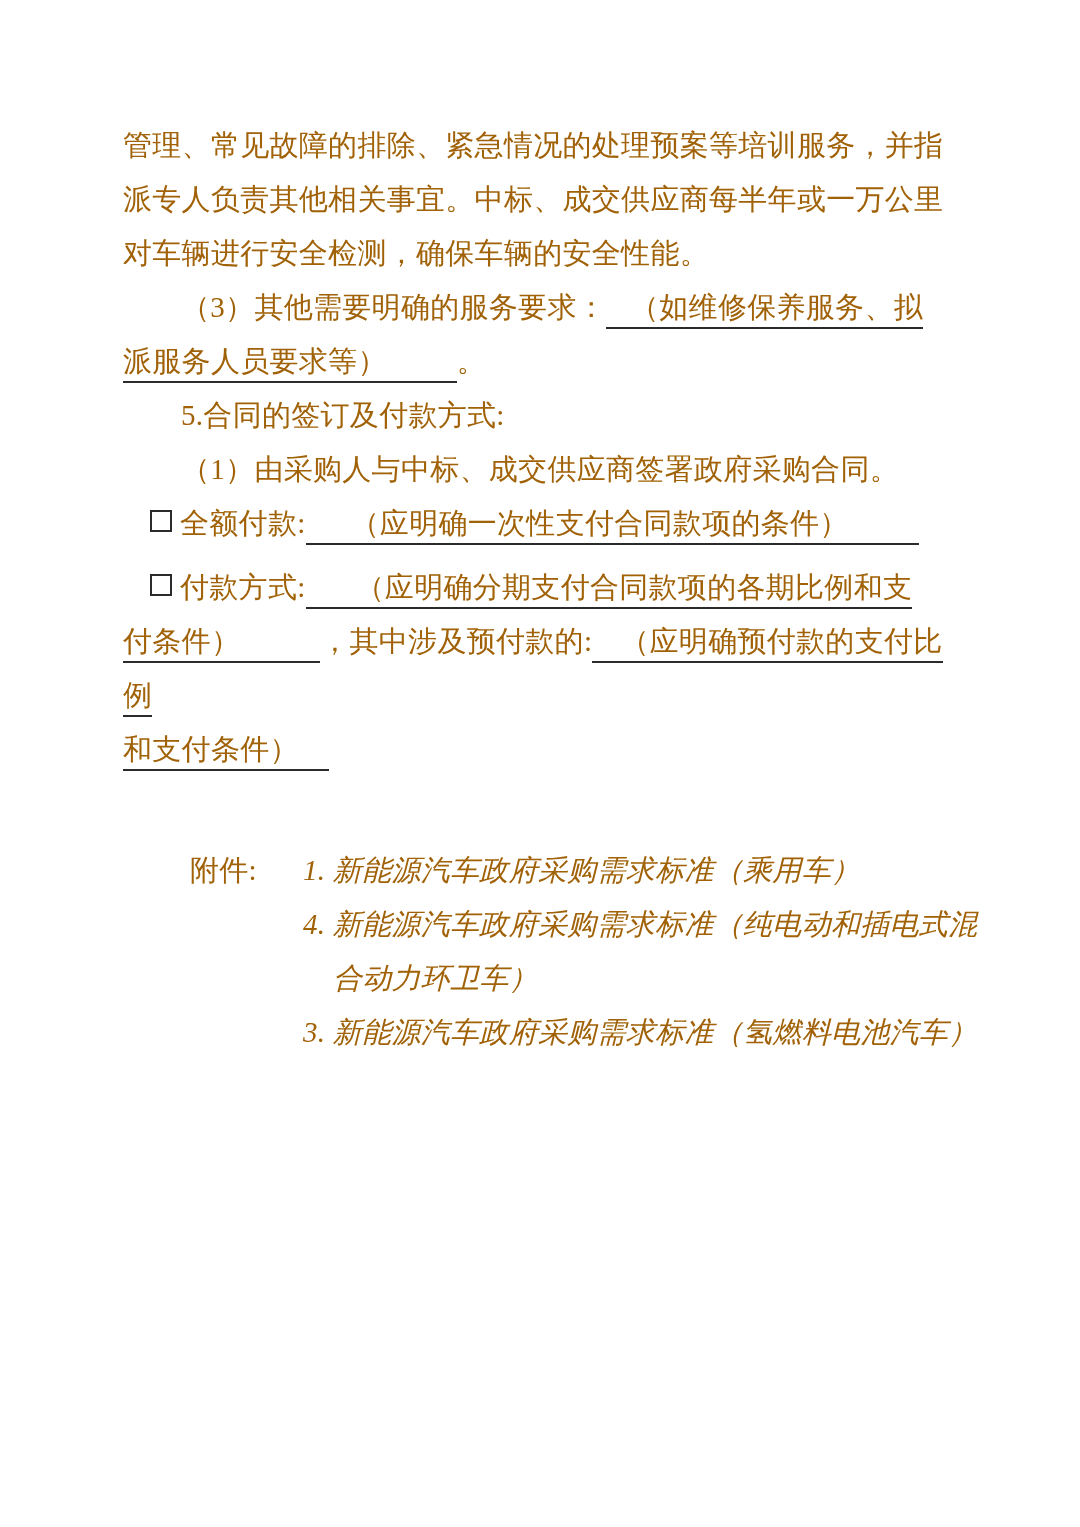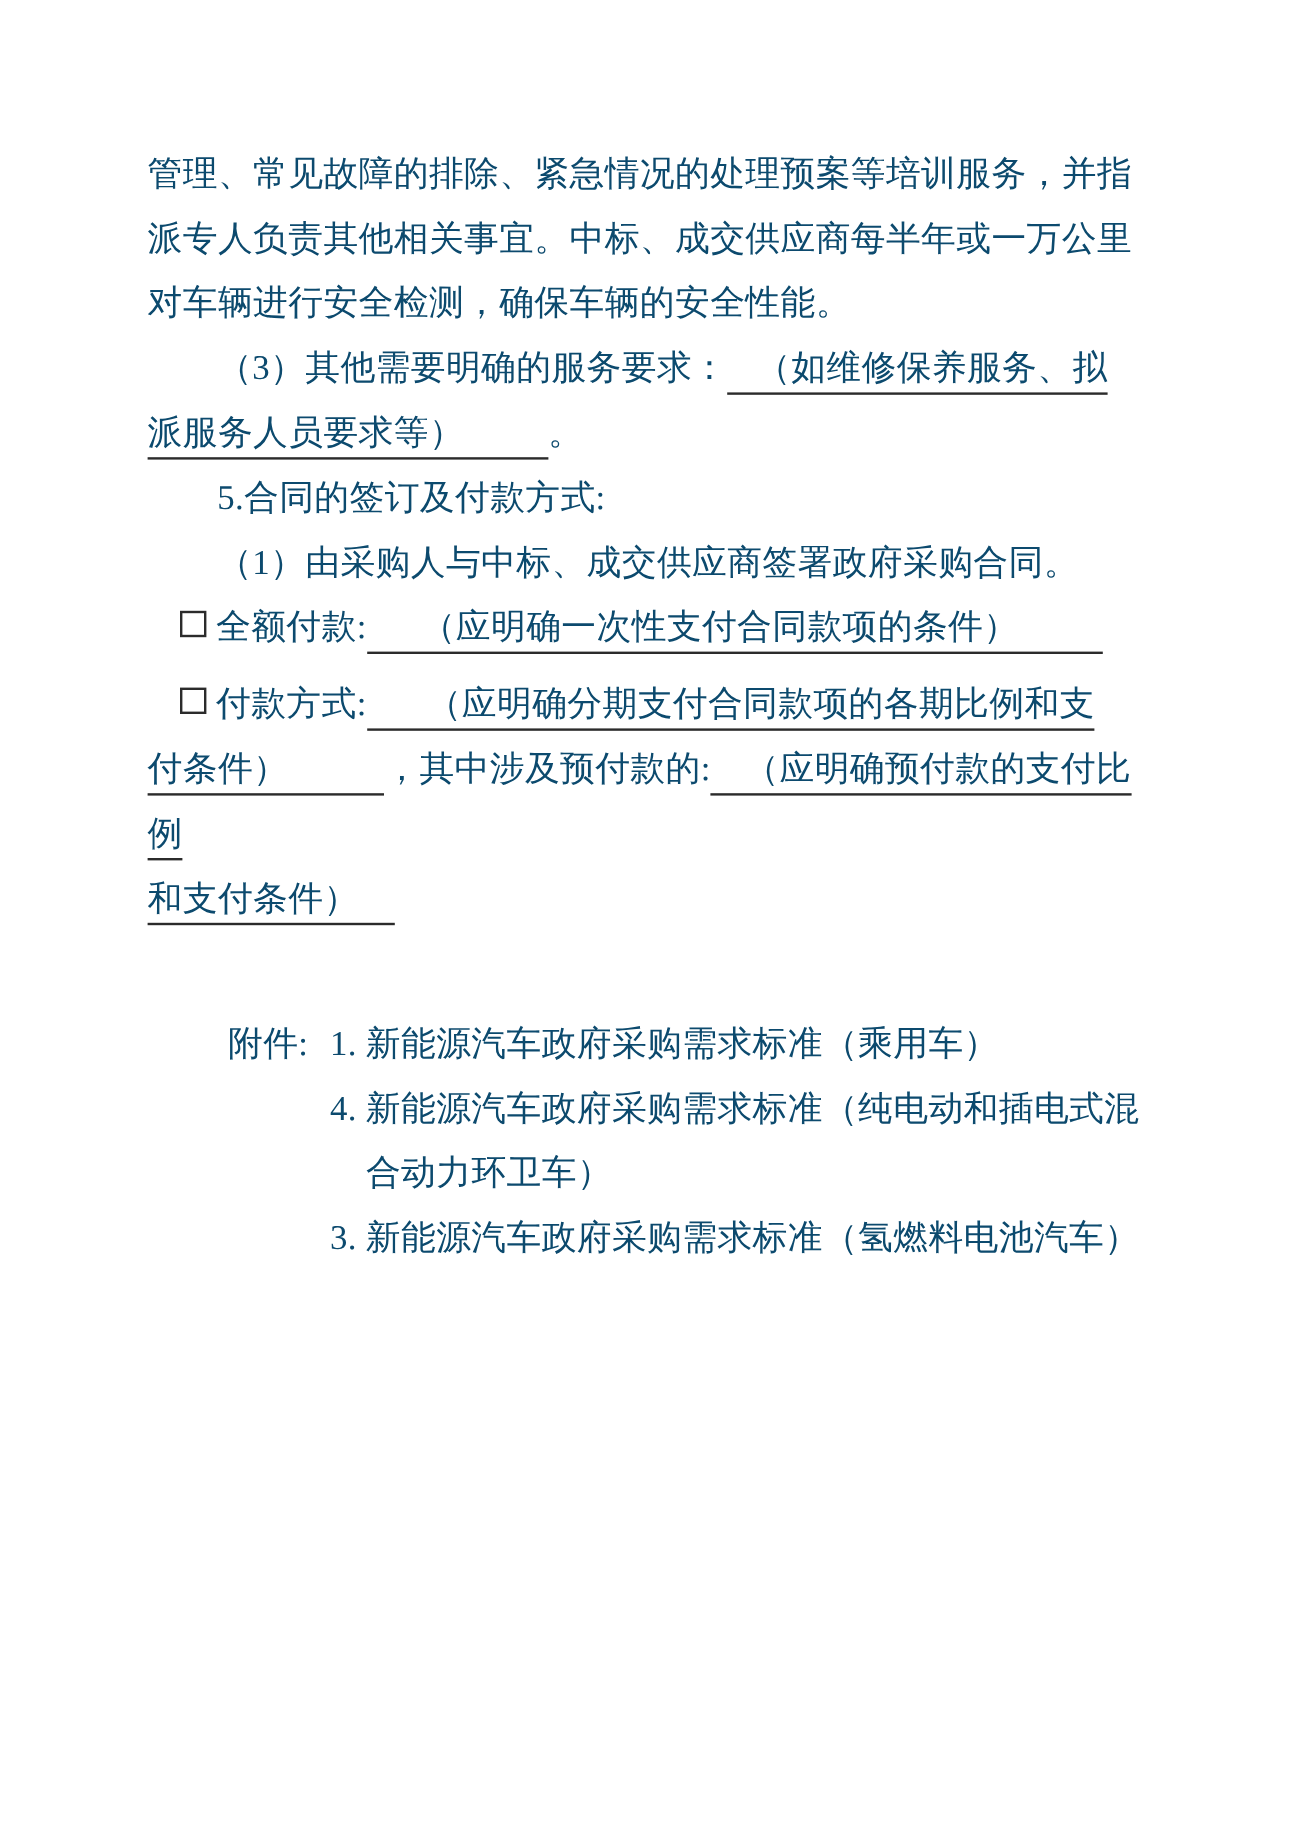--- a/index.html
+++ b/index.html
@@ -13,21 +13,21 @@
     overflow: hidden;
     font-family: "Liberation Serif", "DejaVu Serif", serif;
   }
   .content {
     position: absolute;
     left: 123px;
     top: 118px;
     width: 832px;
     font-size: 29px;
     line-height: 54px;
-    color: #0c4a6e;
+    color: #a16207;
     letter-spacing: 0.3px;
   }
   .para { margin: 0; white-space: pre-wrap; }
   .indent2 { text-indent: 58px; }
   .cbline  { text-indent: 27px; }
   .cb2     { margin-top: 10px; }
 
   
   .u {
     border-bottom: 2px solid #2b2b2b;
@@ -48,23 +48,24 @@
     vertical-align: 1px;
     background: #ffffff;
   }
 
   
   .attach {
     display: flex;
     align-items: flex-start;
     margin-left: 67px;
     margin-top: 67px;
+    gap: 28px;
   }
   .attach-label { flex: none; margin-right: 18px; white-space: pre; }
-  .attach-items { flex: none; max-width: 700px; }
+  .attach-items { flex: none; max-width: 700px; font-style: italic; }
   .attach-item {
     white-space: pre-wrap;
     padding-left: 30px;
     text-indent: -30px;
   }
 </style>
 </head>
 <body>
 
 <div class="page">

